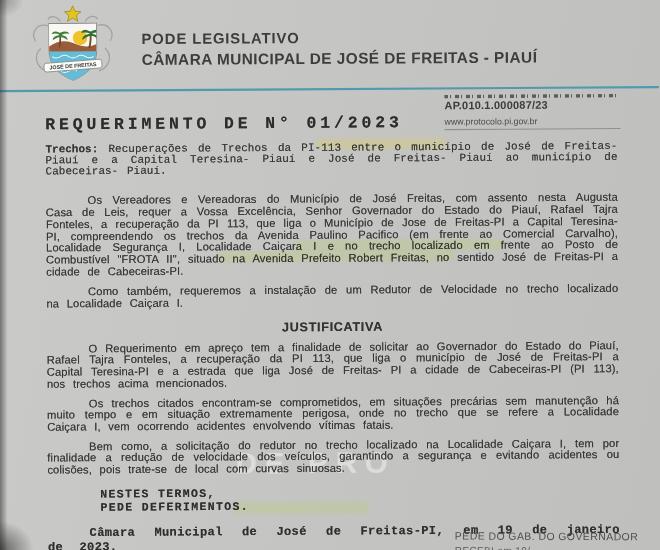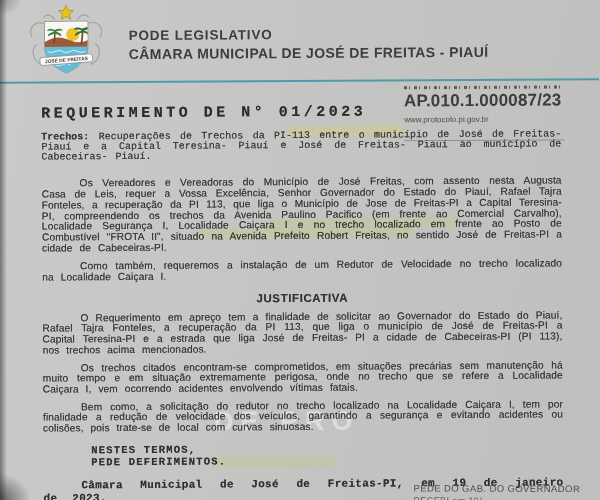--- a/index.html
+++ b/index.html
@@ -18,24 +18,24 @@
   .crest{position:absolute;left:19px;top:3px;width:97px;height:79px;}
   .org{position:absolute;left:130px;top:27px;color:#3d3d3d;}
   .org-line1{font-size:13.5px;font-weight:bold;letter-spacing:0.8px;}
   .org-line2{font-size:14px;font-weight:bold;letter-spacing:0.4px;margin-top:3px;white-space:nowrap;}
   .divider{position:absolute;left:0;top:80px;width:600px;height:2px;background:#4f9aab;}
 
   
   .protocol{position:absolute;left:405px;top:87px;color:#3c3c3c;}
   .barcode{width:158px;height:3px;margin-bottom:2px;
     background:repeating-linear-gradient(90deg,#5c5c5a 0 3px,transparent 3px 5px,#5c5c5a 5px 6px,transparent 6px 10px);}
-  .proto-code{font-size:17px;font-weight:bold;letter-spacing:0.2px;}
+  .proto-code{font-size:10px;font-weight:bold;letter-spacing:0.2px;}
   .proto-pass{font-size:8.5px;font-weight:bold;margin-top:1px;}
   .proto-url{font-size:8px;color:#4a4a4a;margin-top:4px;width:160px;
-    border-bottom:1px solid #90908e;padding-bottom:16px;}
+    border-bottom:1px solid #90908e;padding-bottom:2px;}
 
   
   .content{position:absolute;left:42px;top:104px;width:520px;color:#363636;z-index:2;
     text-shadow:0 0 0.5px rgba(54,54,54,0.65);}
   .doc-title{font-family:"Liberation Mono","DejaVu Sans Mono",monospace;
     font-weight:bold;font-size:15px;letter-spacing:3.5px;color:#2d2d2d;white-space:nowrap;}
   .subject{margin-top:10px;font-family:"Liberation Mono","DejaVu Sans Mono",monospace;
     font-size:10px;line-height:9.8px;text-align:justify;word-spacing:2px;}
   .subject .lbl{font-weight:bold;}
   .body-p{margin:0;font-size:10.2px;line-height:10.7px;text-align:justify;

